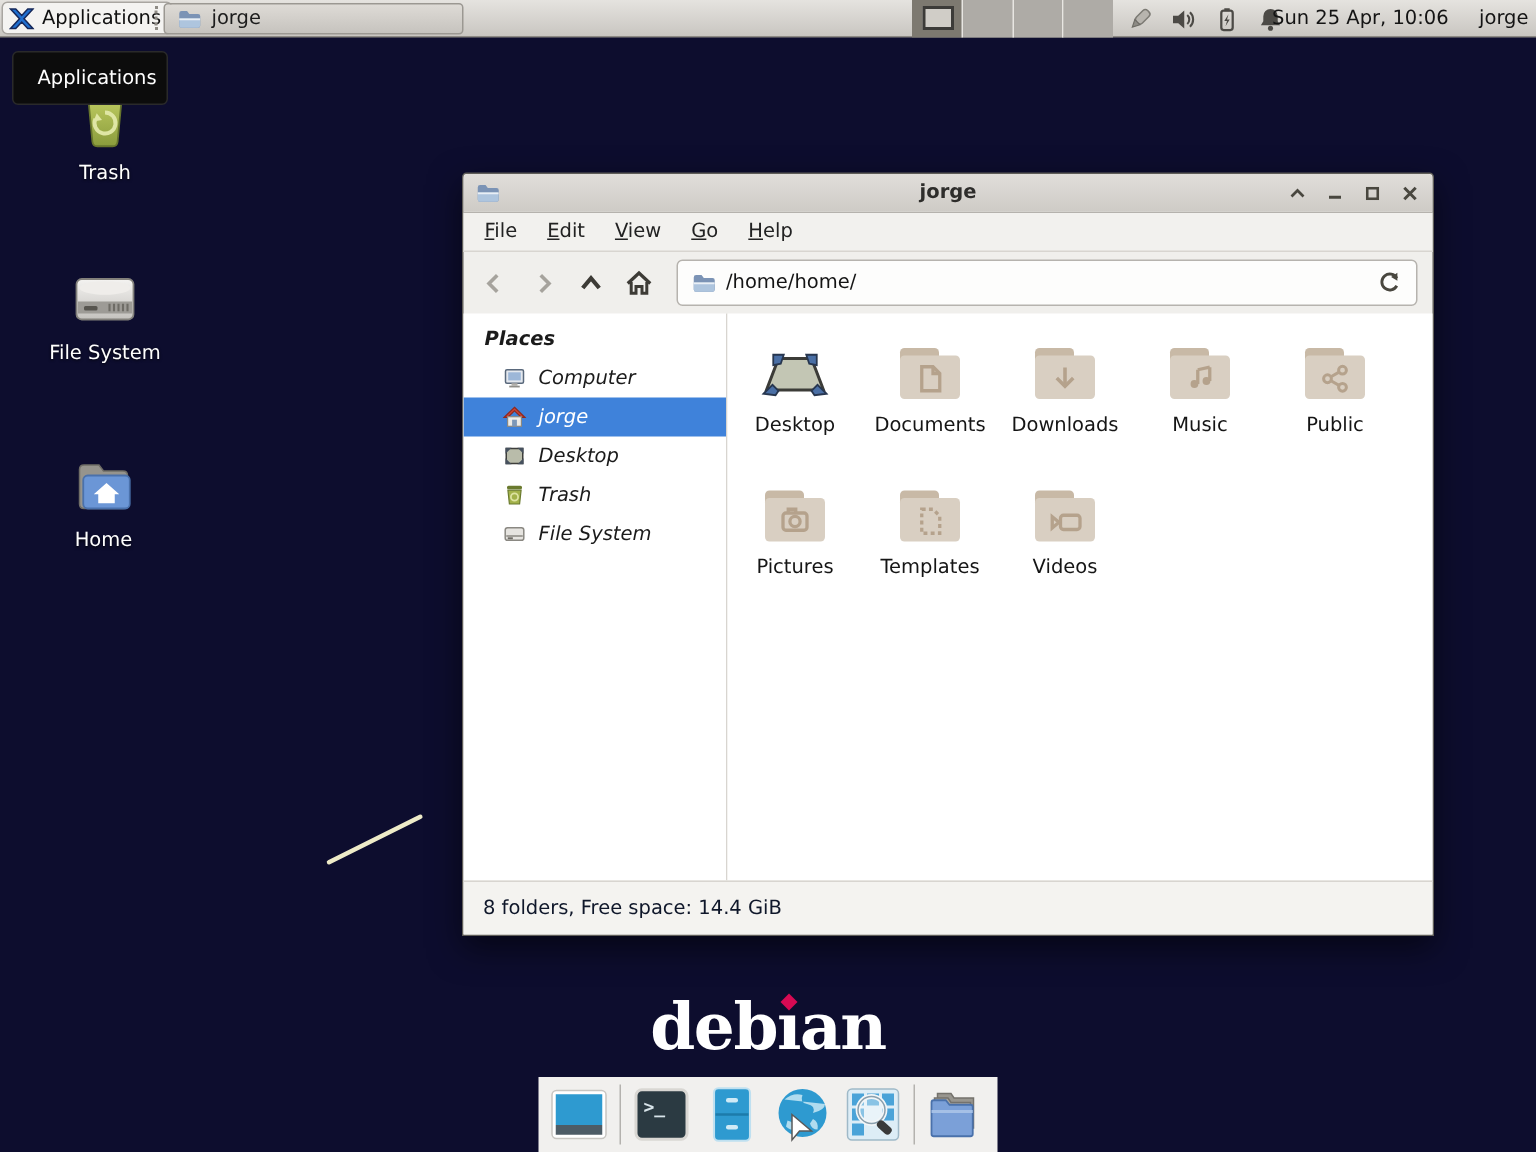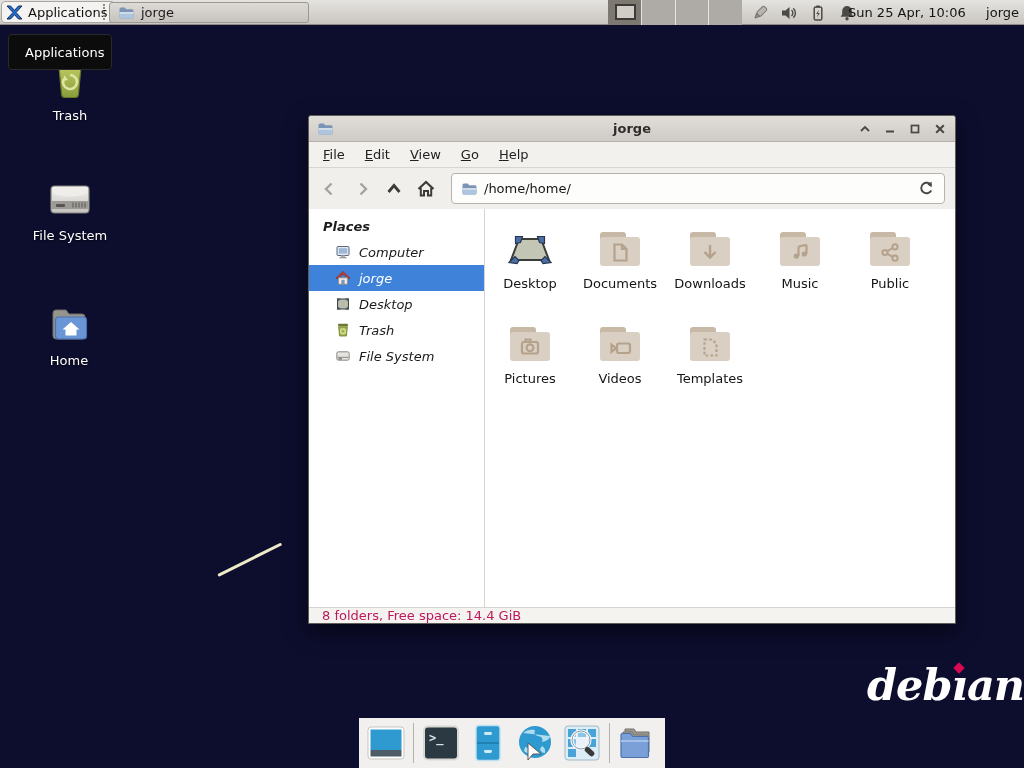--- a/index.html
+++ b/index.html
@@ -122,29 +122,29 @@
   .filegrid {
     flex:1; background:#fff; padding-top:16px;
     display:grid; grid-template-columns:repeat(5,90px); grid-auto-rows:95px;
     justify-items:center; align-content:start;
   }
   .file-item { width:90px; text-align:center; }
   .file-item .ic { display:flex; justify-content:center; }
   .file-item .lbl { margin-top:3px; color:#151515; }
 
   .statusbar {
-    height:16px; background:#f4f3f0; border-top:1px solid #d8d5d0;
-    display:flex; align-items:center; padding-left:13px; color:#be185d;
+    height:36px; background:#f4f3f0; border-top:1px solid #d8d5d0;
+    display:flex; align-items:center; padding-left:13px; color:#0f172a;
   }
 
   
   .debian-logo {
-    position:absolute; left:0; top:660px; width:1024px; text-align:right;
+    position:absolute; left:0; top:660px; width:1024px; text-align:center;
     color:#fff; font-family:"DejaVu Serif","Liberation Serif",serif;
-    font-size:43px; font-weight:600; letter-spacing:-1px; z-index:3;font-style:italic;
+    font-size:43px; font-weight:600; letter-spacing:-1px; z-index:3;
   }
   .debian-logo .i-wrap { position:relative; display:inline-block; }
   .debian-logo .dot {
     position:absolute; top:4px; left:50%; margin-left:-4px;
     width:8px; height:8px; background:#d70a53; transform:rotate(45deg);
   }
 
   
   .dock {
     position:absolute; left:359px; top:718px; width:306px; height:50px;
@@ -523,40 +523,40 @@
           </svg>
         </div>
         <div class="lbl">Pictures</div>
       </div>
 
       <div class="file-item">
         <div class="ic">
           <svg width="48" height="48" viewBox="0 0 48 48">
             <rect x="4" y="7" width="26" height="12" rx="3" fill="#c8b9a6"></rect>
             <rect x="4" y="12" width="40" height="29" rx="3" fill="#d9cfc2"></rect>
+            <g fill="none" stroke="#b5a28c" stroke-width="2.2" stroke-dasharray="2.6 2.2">
+              <path d="M18.5 19.5 h7.5 l4.5 4.5 v11.5 h-12 Z"></path>
+            </g>
+          </svg>
+        </div>
+        <div class="lbl">Templates</div>
+      </div>
+
+      <div class="file-item">
+        <div class="ic">
+          <svg width="48" height="48" viewBox="0 0 48 48">
+            <rect x="4" y="7" width="26" height="12" rx="3" fill="#c8b9a6"></rect>
+            <rect x="4" y="12" width="40" height="29" rx="3" fill="#d9cfc2"></rect>
             <g fill="none" stroke="#b5a28c" stroke-width="2.2">
               <rect x="21" y="23.5" width="13" height="9.5" rx="2"></rect>
               <polygon points="15.5,24.5 20,28.2 15.5,32"></polygon>
             </g>
           </svg>
         </div>
         <div class="lbl">Videos</div>
-      </div>
-
-      <div class="file-item">
-        <div class="ic">
-          <svg width="48" height="48" viewBox="0 0 48 48">
-            <rect x="4" y="7" width="26" height="12" rx="3" fill="#c8b9a6"></rect>
-            <rect x="4" y="12" width="40" height="29" rx="3" fill="#d9cfc2"></rect>
-            <g fill="none" stroke="#b5a28c" stroke-width="2.2" stroke-dasharray="2.6 2.2">
-              <path d="M18.5 19.5 h7.5 l4.5 4.5 v11.5 h-12 Z"></path>
-            </g>
-          </svg>
-        </div>
-        <div class="lbl">Templates</div>
       </div>
 
     </div>
   </div>
 
   <div class="statusbar">
     <span>8 folders, Free space: 14.4 GiB</span>
   </div>
 </div>
 

